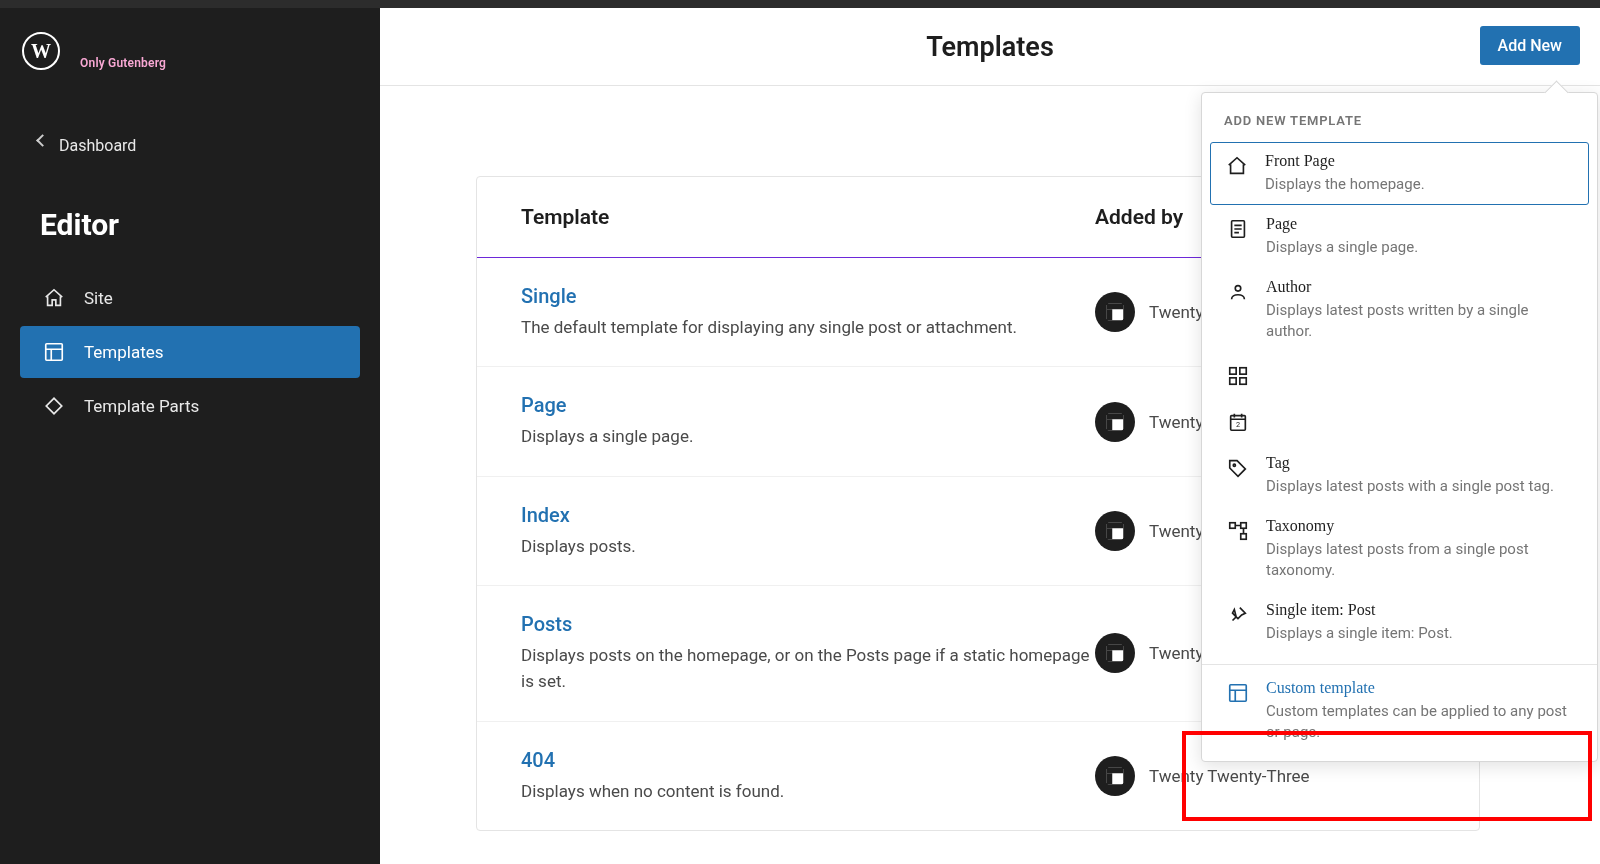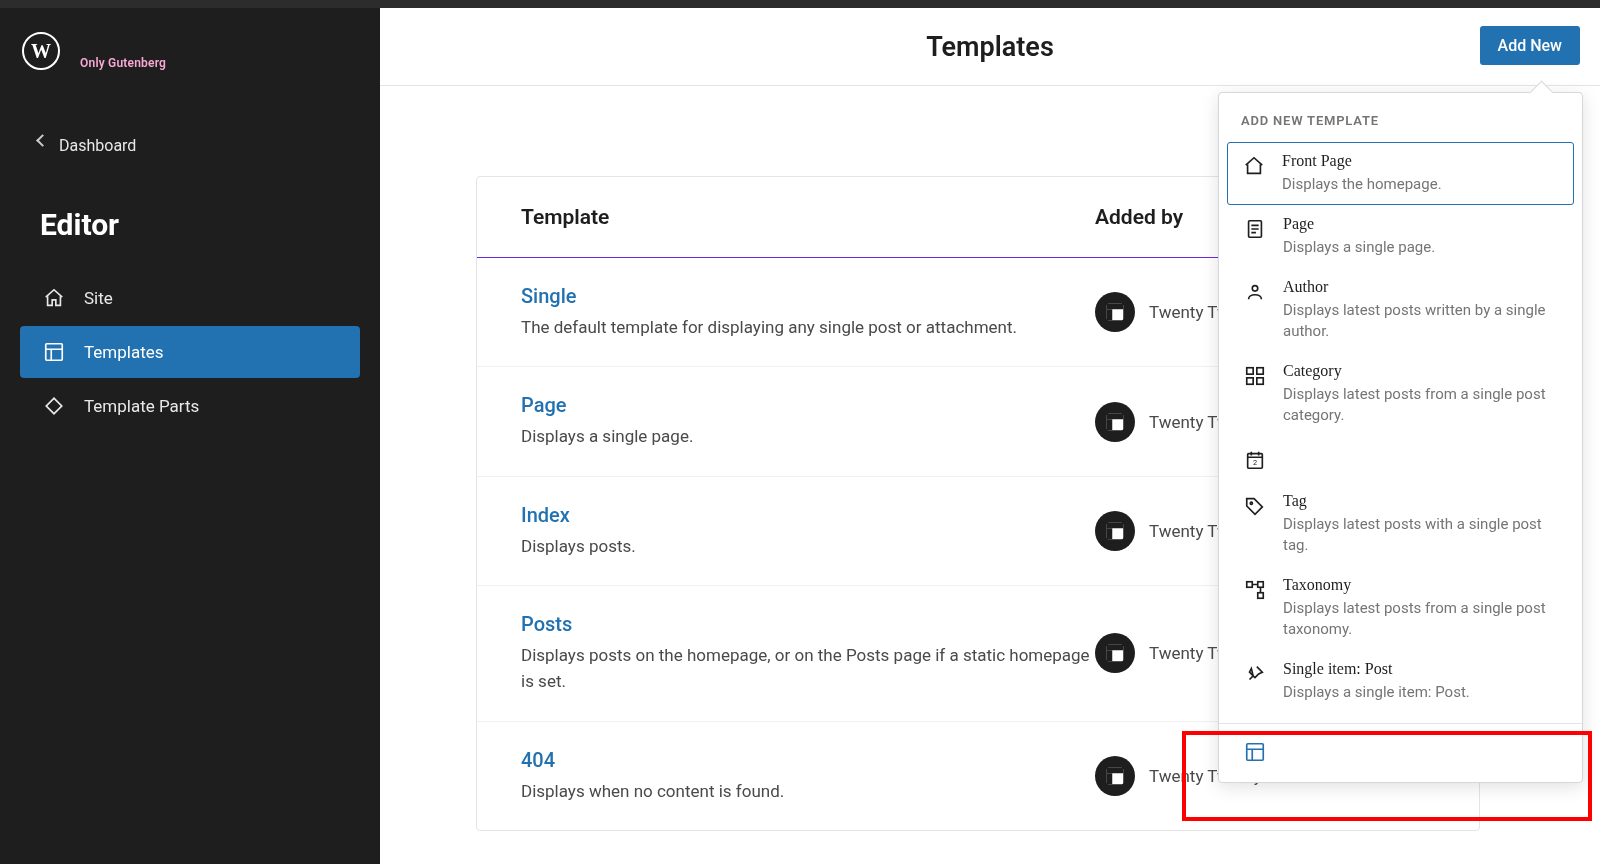--- a/index.html
+++ b/index.html
@@ -30,21 +30,21 @@
 .th-addedby { width: 340px; }
 .trow { display: flex; align-items: center; padding: 26px 44px; border-bottom: 1px solid #f0f0f0; }
 .trow:last-child { border-bottom: none; }
 .tname { flex: 1; }
 .tname-link { color: #2271b1; font-size: 20px; font-weight: 500; display: block; margin-bottom: 6px; cursor: pointer; }
 .tdesc { color: #4a4a4a; font-size: 17px; line-height: 1.55; }
 .tby { width: 340px; display: flex; align-items: center; gap: 14px; color: #4a4a4a; font-size: 17px; }
 .theme-badge { width: 40px; height: 40px; background: #1e1e1e; border-radius: 50%; display: flex; align-items: center; justify-content: center; }
 .theme-badge svg { width: 22px; height: 22px; fill: #fff; }
 
-.dropdown { position: absolute; right: 17px; top: 84px; width: 365px; background: #fff; border: 1px solid #d7d7d7; border-radius: 4px; box-shadow: 0 4px 18px rgba(0,0,0,0.12); padding: 10px 0 0 0; }
+.dropdown { position: absolute; right: 2px; top: 84px; width: 397px; background: #fff; border: 1px solid #d7d7d7; border-radius: 4px; box-shadow: 0 4px 18px rgba(0,0,0,0.12); padding: 10px 0 0 0; }
 .dropdown::before { content:""; position:absolute; top:-9px; right:32px; width:16px; height:16px; background:#fff; border-left:1px solid #d7d7d7; border-top:1px solid #d7d7d7; transform: rotate(45deg); }
 .dd-header { font-size: 13px; font-weight: 600; letter-spacing: 0.8px; color: #757575; padding: 10px 22px 14px 22px; }
 .dd-list { display: flex; flex-direction: column; }
 .dd-item { display: flex; gap: 16px; padding: 10px 16px; margin: 0 8px; border-radius: 3px; cursor: pointer; align-items: flex-start; }
 .dd-item.selected { border: 1.6px solid #2271b1; padding: 9px 14px; }
 .dd-icon { width: 24px; height: 24px; flex-shrink: 0; display:flex; align-items:center; justify-content:center; margin-top:2px; }
 .dd-icon svg { width: 22px; height: 22px; }
 .dd-text { flex: 1; }
 .dd-title { font-size: 16px; font-weight: 500; color: #1e1e1e; margin-bottom: 4px; font-family: Liberation Serif, serif; }
 .dd-desc { font-size: 15px; color: #757575; line-height: 1.4; }
@@ -242,24 +242,20 @@
 
       <div class="dd-item">
         <span class="dd-icon">
             <svg viewBox="0 0 24 24" fill="none" stroke="#1e1e1e" stroke-width="1.8">
               <rect x="3" y="3" width="7" height="7"></rect>
               <rect x="14" y="3" width="7" height="7"></rect>
               <rect x="3" y="14" width="7" height="7"></rect>
               <rect x="14" y="14" width="7" height="7"></rect>
             </svg>
           </span>
-        <div class="dd-text">
-          <div class="dd-title">Category</div>
-          <div class="dd-desc">Displays latest posts from a single post category.</div>
-        </div>
       </div>
 
       <div class="dd-item">
         <span class="dd-icon">
             <svg viewBox="0 0 24 24" fill="none" stroke="#1e1e1e" stroke-width="1.8">
               <rect x="4" y="5" width="16" height="16" rx="1"></rect>
               <path d="M4 9h16M8 3v4M16 3v4"></path>
               <text x="12" y="17" font-size="8" fill="#1e1e1e" stroke="none" text-anchor="middle">2</text>
             </svg>
           </span>
@@ -307,19 +303,23 @@
 
       <div class="dd-divider"></div>
 
       <div class="dd-item custom" style="padding:14px 16px 18px 16px;">
         <span class="dd-icon">
             <svg viewBox="0 0 24 24" fill="none" stroke="#2271b1" stroke-width="1.8">
               <rect x="3" y="3" width="18" height="18" rx="1"></rect>
               <path d="M3 9h18M9 9v12"></path>
             </svg>
           </span>
+        <div class="dd-text">
+          <div class="dd-title">Custom template</div>
+          <div class="dd-desc">Custom templates can be applied to any post or page.</div>
+        </div>
       </div>
 
     </div>
   </div>
 
   <div class="highlight-box"></div>
 </main>
 
 </body></html>

